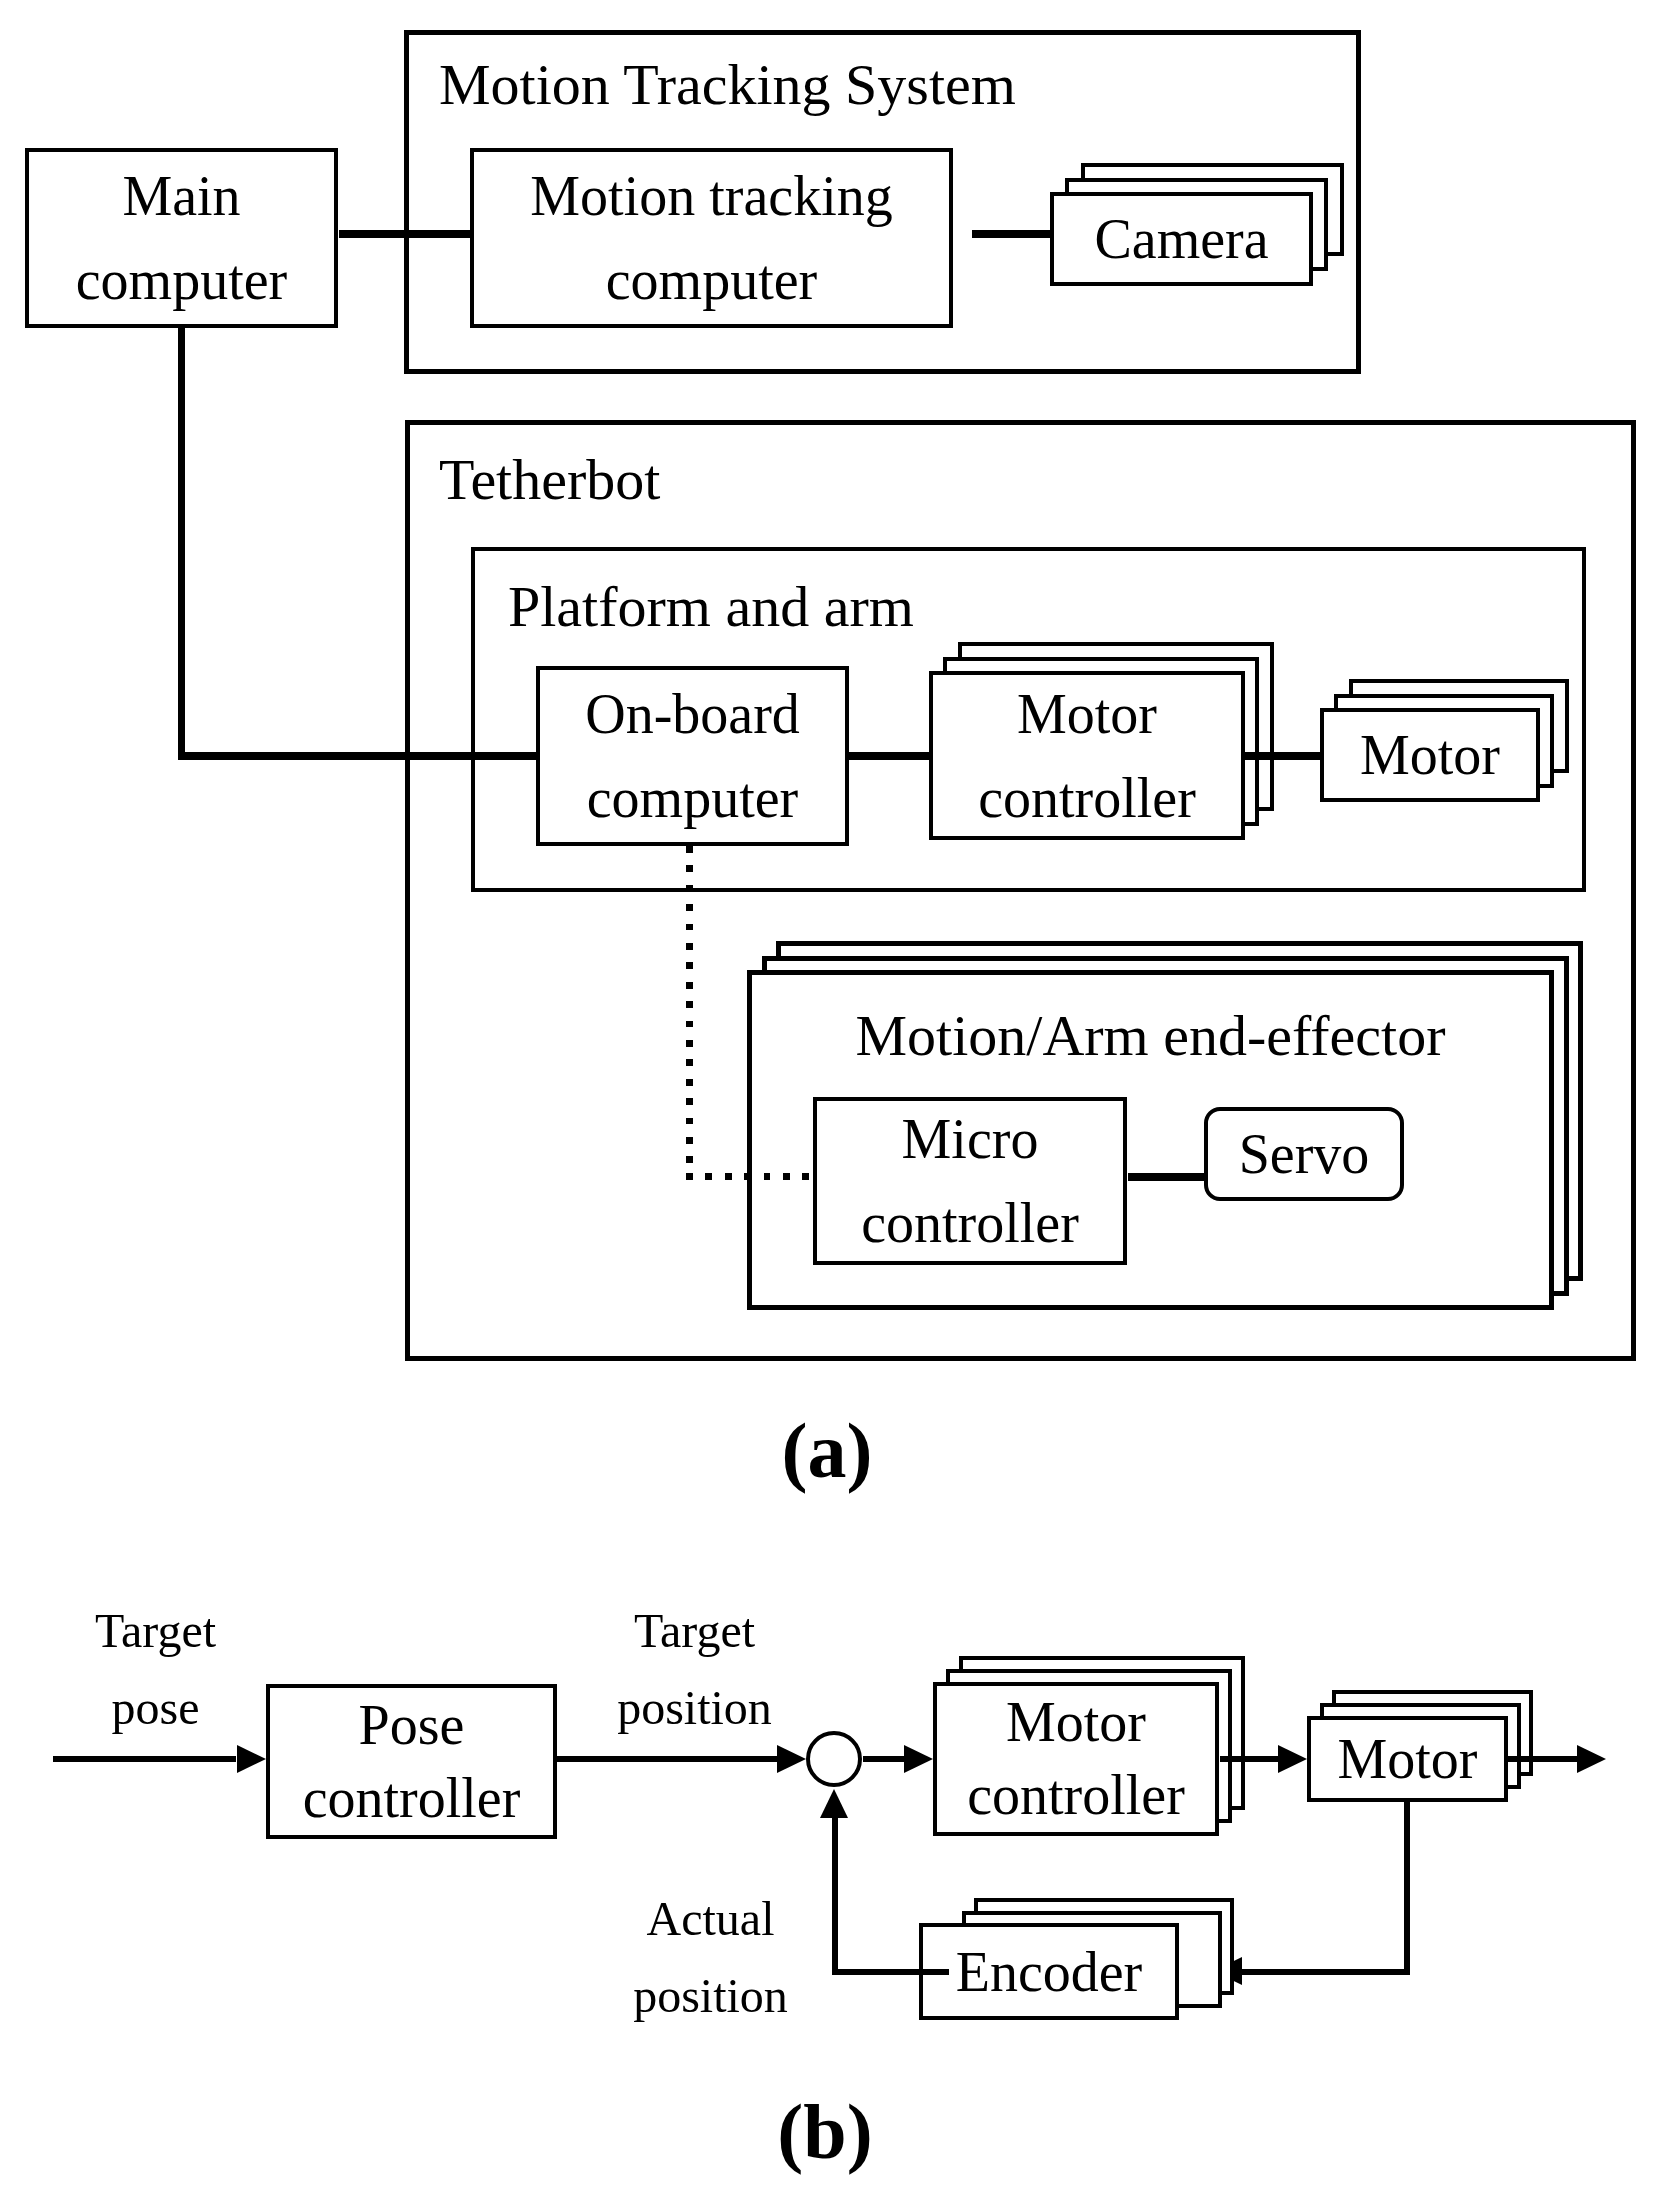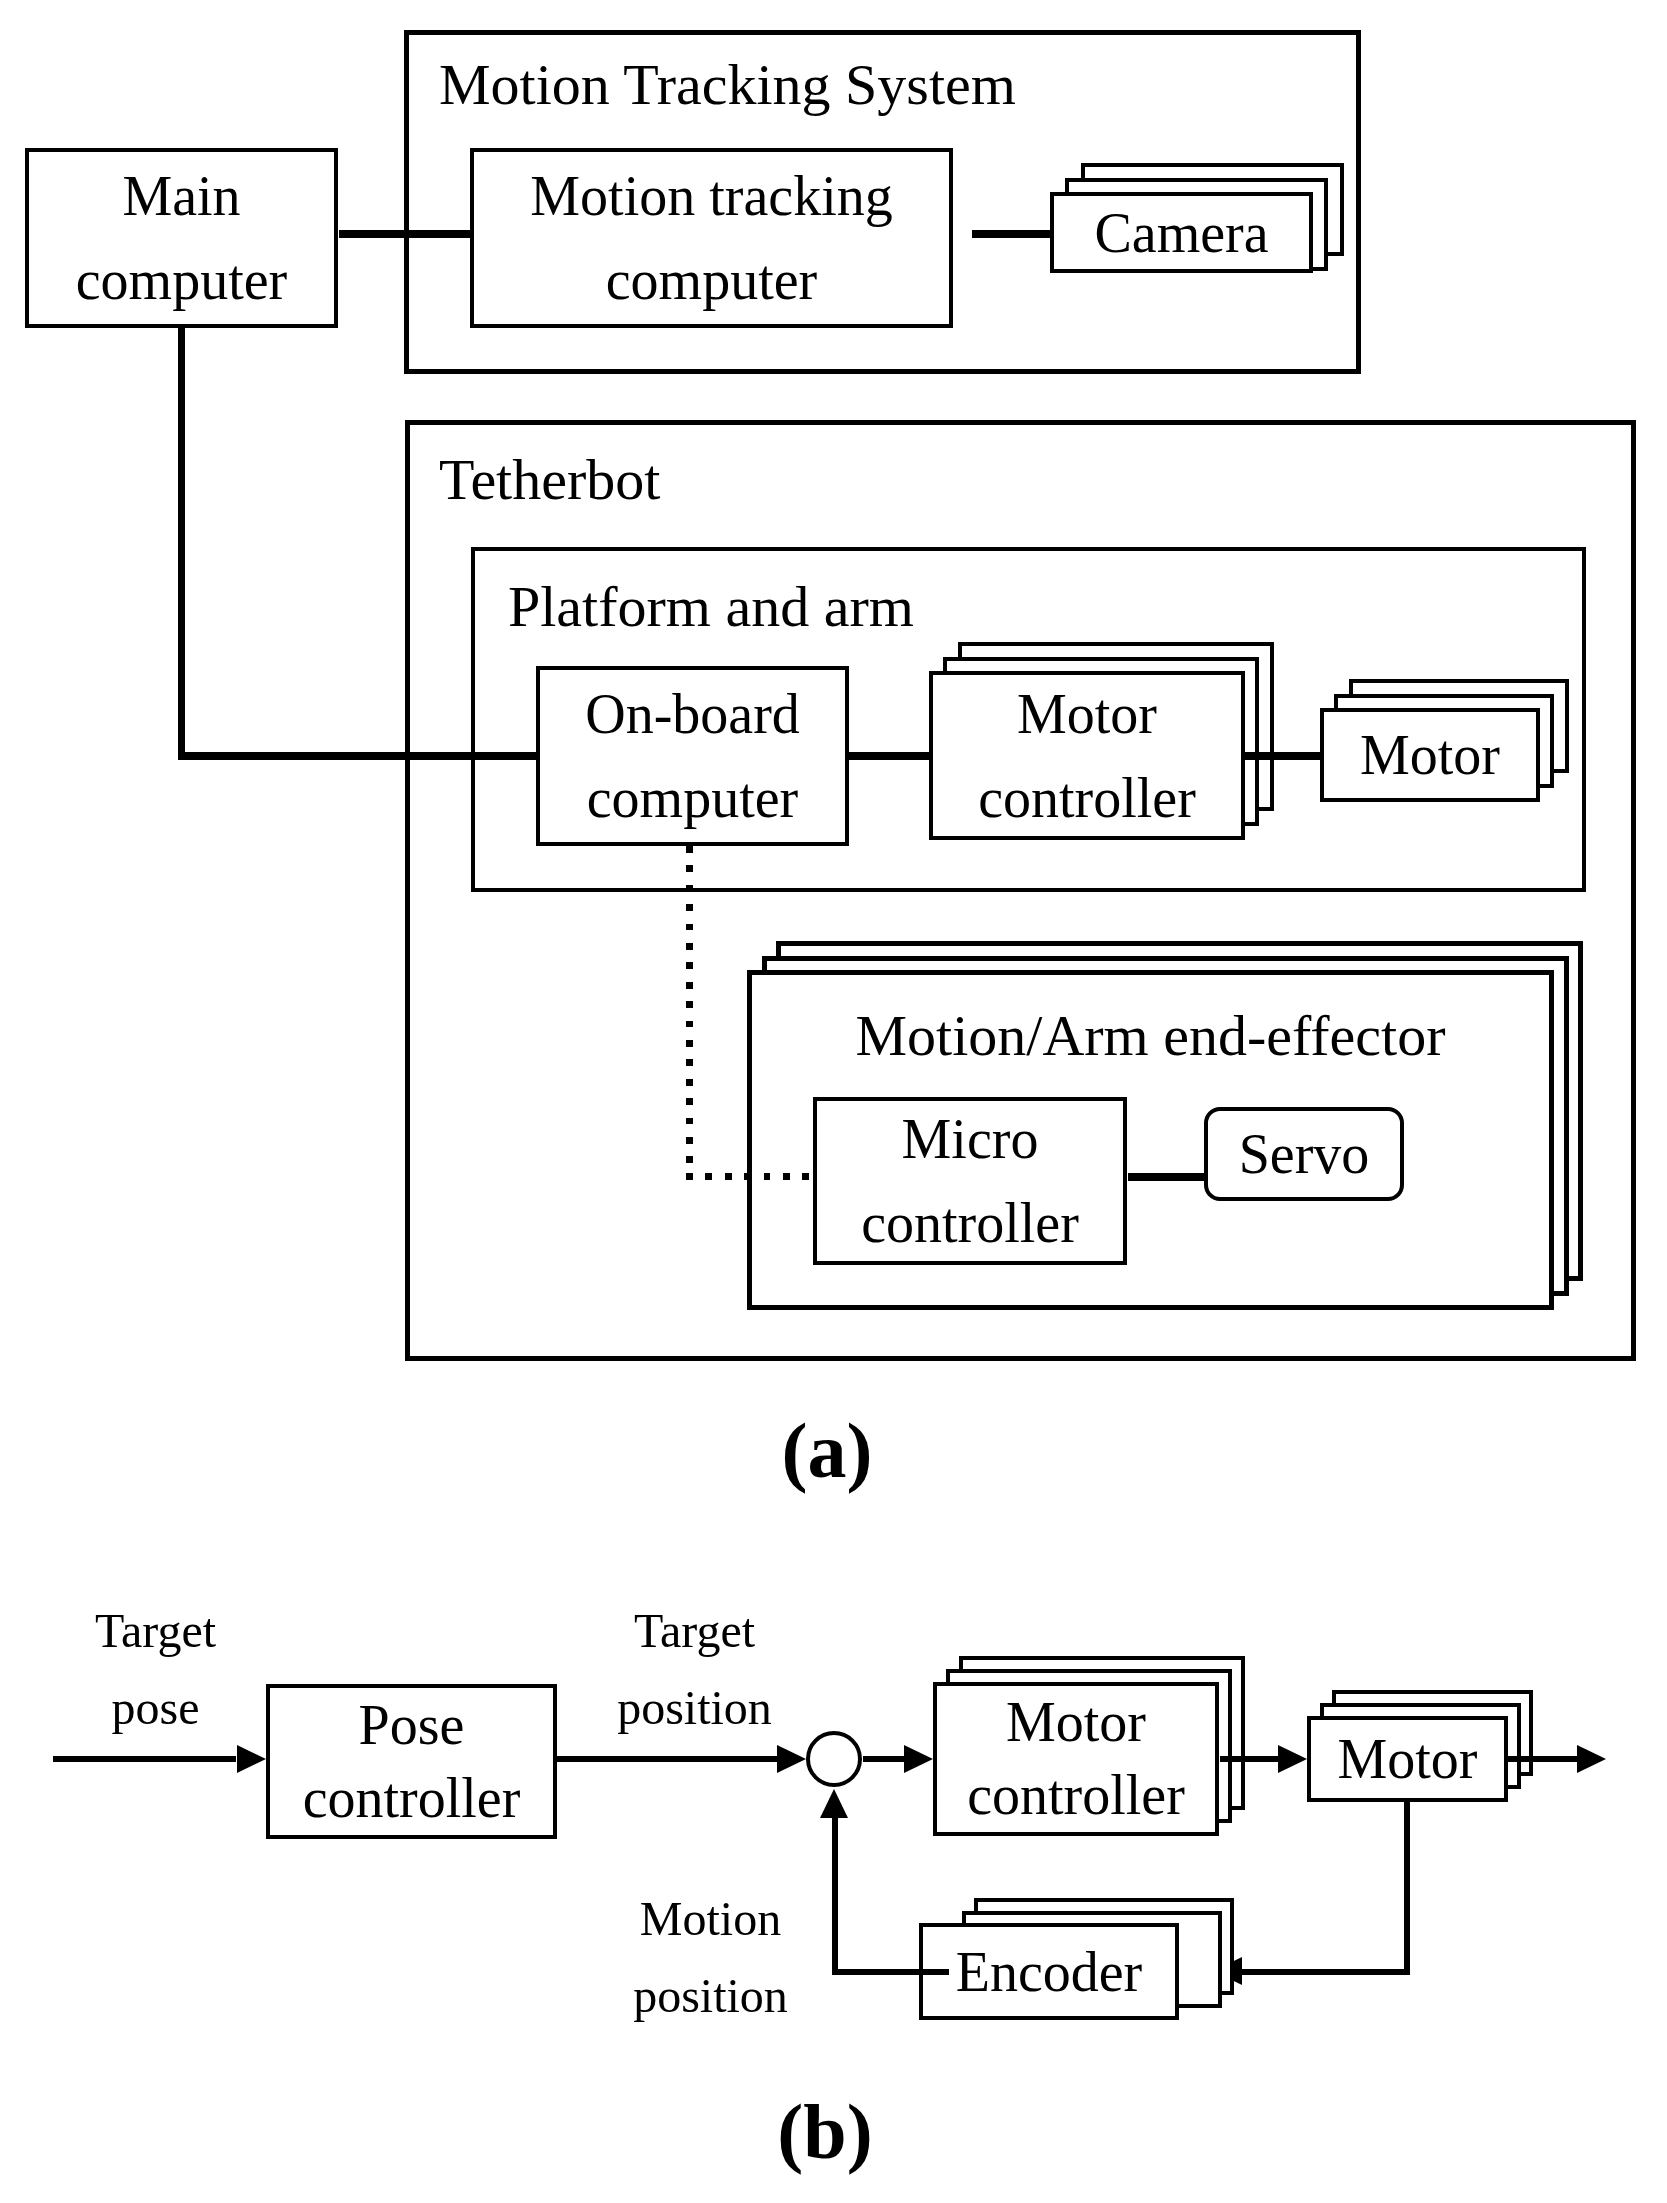--- a/index.html
+++ b/index.html
@@ -40,21 +40,21 @@
 
   <div class="group" style="left:405px; top:420px; width:1231px; height:941px;"></div>
   <div class="title" style="left:439px; top:446px;">Tetherbot</div>
 
   <div class="group g5" style="left:471px; top:547px; width:1115px; height:345px;"></div>
   <div class="title" style="left:508px; top:573px;">Platform and arm</div>
 
   <div>
     <div class="box" style="left:1081px; top:163px; width:263px; height:93px;"></div>
     <div class="box" style="left:1065px; top:178px; width:263px; height:93px;"></div>
-    <div class="box" style="left:1050px; top:192px; width:263px; height:81px;">Camera</div>
+    <div class="box" style="left:1050px; top:192px; width:263px; height:94px;">Camera</div>
   </div>
 
   <div class="box" style="left:25px; top:148px; width:313px; height:180px;">Main
 computer</div>
   <div class="box" style="left:470px; top:148px; width:483px; height:180px;">Motion tracking
 computer</div>
 
   <div>
     <div class="box" style="left:958px; top:642px; width:316px; height:169px;"></div>
     <div class="box" style="left:943px; top:657px; width:316px; height:169px;"></div>
@@ -138,19 +138,19 @@
   <div>
     <div class="box" style="left:974px; top:1898px; width:260px; height:97px;"></div>
     <div class="box" style="left:962px; top:1911px; width:260px; height:97px;"></div>
     <div class="box" style="left:919px; top:1923px; width:260px; height:97px;">Encoder</div>
   </div>
 
   <div class="hline" style="left:832px; top:1969px; width:117px; height:5.8px;"></div>
   <div class="vline" style="left:832px; top:1817px; width:5.8px; height:158px;"></div>
   <div class="arr up" style="left:820px; top:1789px;"></div>
 
-  <div class="label" style="left:589px; top:1881px; width:243px;">Motion
+  <div class="label" style="left:589px; top:1881px; width:243px;">Actual
 position</div>
 
   <div class="caption" style="left:728px; top:2088px; width:194px;">(b)</div>
 
 </div>
 
 
 </body></html>

